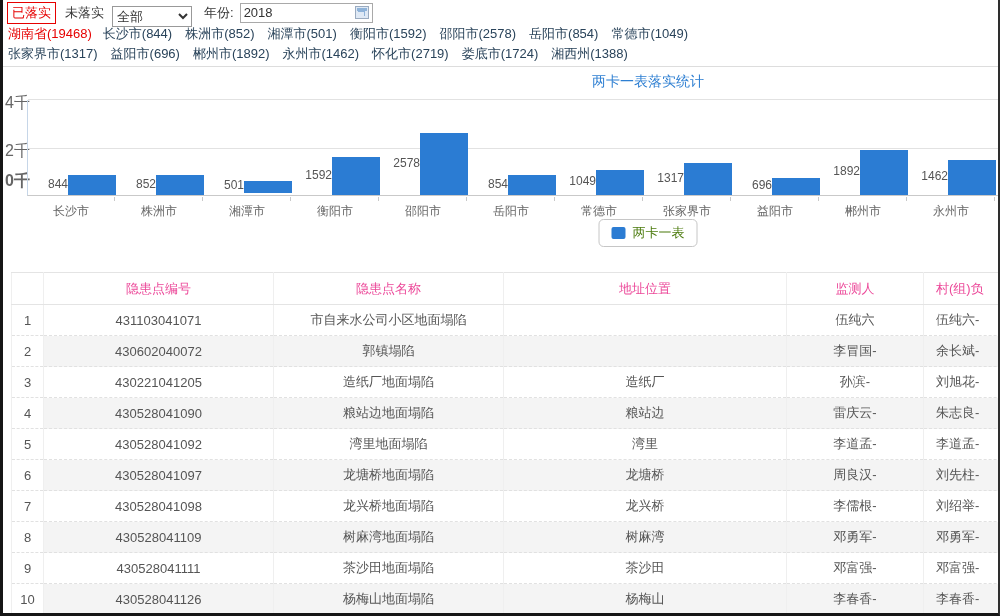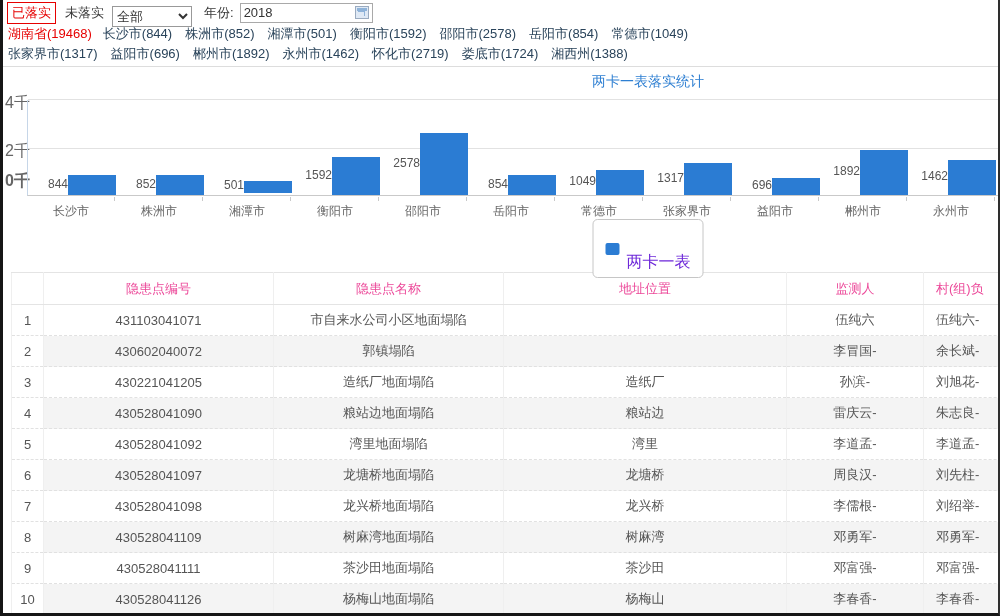--- a/index.html
+++ b/index.html
@@ -45,21 +45,21 @@
   .bar-value { font-size:12px; color:#555; margin-bottom:3px; }
   .bar { width:48px; background:#2b7cd3; }
   .ticks { position:absolute; left:24px; top:130px; display:flex; height:4px; }
   .tick { width:88px; border-right:1px solid #c9c9c9; height:4px; }
   .xlabels { position:absolute; left:24px; top:136px; display:flex; }
   .xlabel { width:88px; text-align:center; font-size:12px; color:#666; }
   .legend { position:absolute; top:152px; left:645px; transform:translateX(-50%);
             display:inline-flex; align-items:center; gap:7px; border:1px solid #c6c6c6;
             border-radius:5px; padding:4px 12px; background:#fff; cursor:pointer; }
   .legend-swatch { width:14px; height:12px; border-radius:2px; background:#2b7cd3; display:inline-block; }
-  .legend-label { font-size:16px; color:#6d28d9;margin-top:28px; }
+  .legend-label { font-size:13px; color:#4d7c0f; }
   
   .table-wrap { margin:22px 0 0 8px; width:calc(100% - 8px); overflow:hidden; }
   table { border-collapse:collapse; table-layout:fixed; width:1090px; }
   th { height:32px; font-weight:normal; color:#ec4899; font-size:13px;
        border-top:1px solid #e4e4e4; border-bottom:1px solid #e4e4e4; }
   th, td { border-right:1px solid #efefef; text-align:center; }
   th:first-child, td:first-child { border-left:1px solid #efefef; }
   td { height:31px; color:#555; font-size:13px; border-bottom:1px dashed #e1e1e1; }
   tbody tr:nth-child(even) td:not(.col-no) { background:#f4f4f4; }
   th.col-village, td.col-village { text-align:left; padding-left:12px; }

